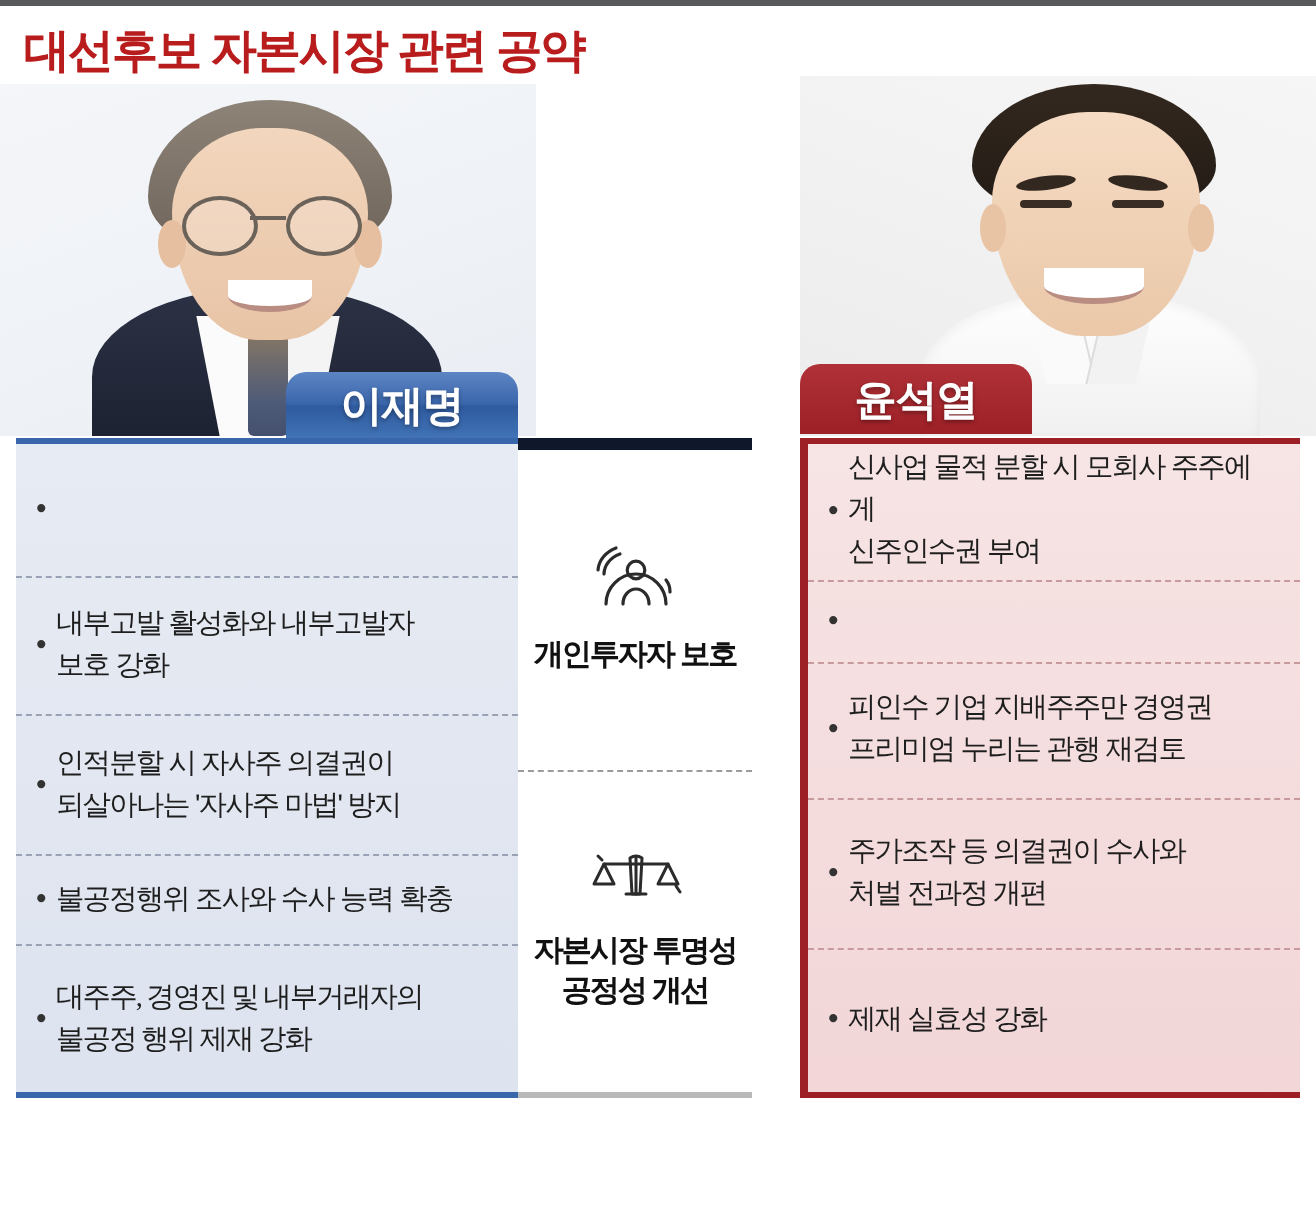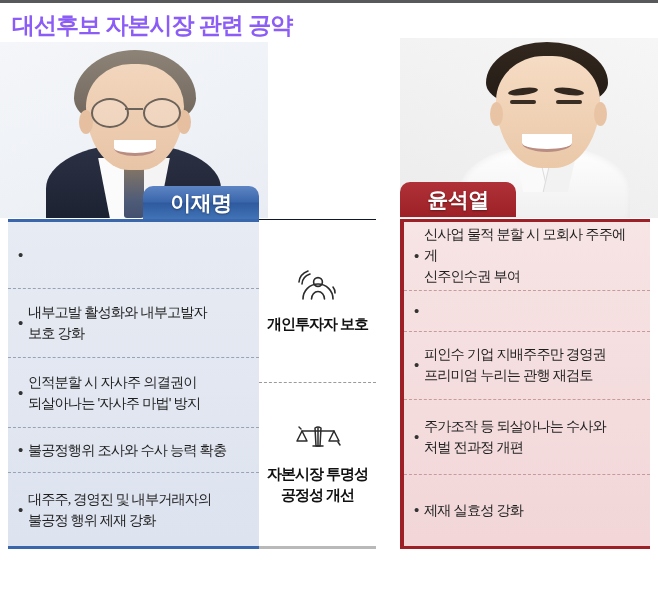--- a/index.html
+++ b/index.html
@@ -11,21 +11,21 @@
     -webkit-font-smoothing:antialiased;
   }
   #infographic{position:relative;width:658px;height:604px;background:#fff;}
 
   
   .top-rule{position:absolute;left:0;top:0;width:658px;height:3px;background:#58595b;}
 
   
   .title{
     position:absolute;left:12px;top:10px;
-    font-size:23px;font-weight:bold;letter-spacing:-1px;color:#8b5cf6;
+    font-size:23px;font-weight:bold;letter-spacing:-1px;color:#b91c1c;
     white-space:nowrap;
   }
 
   
   .photo{position:absolute;overflow:hidden;}
   .photo-left{left:0;top:42px;width:268px;height:176px;background:linear-gradient(160deg,#f4f6f9 0%,#eef1f6 60%,#e9edf3 100%);}
   .photo-right{left:400px;top:38px;width:258px;height:180px;background:linear-gradient(200deg,#f6f6f6 0%,#f0f0f0 60%,#ececec 100%);}
 
   
   .portrait{position:absolute;bottom:0;}
@@ -90,21 +90,21 @@
     border-radius:10px 10px 0 0;
   }
 
   
   .col{position:absolute;top:219px;height:330px;box-sizing:border-box;}
   .col-left{
     left:8px;width:251px;
     background:linear-gradient(180deg,#e7ebf3 0%,#dde3ef 100%);
     border-top:3px solid #3a66ab;border-bottom:3px solid #3a66ab;
   }
-  .col-center{left:259px;width:117px;background:#fff;border-top:1px solid #0f172a;border-bottom:3px solid #b9b9b9;}
+  .col-center{left:259px;width:117px;background:#fff;border-top:6px solid #0f172a;border-bottom:3px solid #b9b9b9;}
   .col-right{
     left:400px;width:250px;
     background:linear-gradient(180deg,#f7e4e4 0%,#f2d6d8 100%);
     border-top:3px solid #9c2026;border-bottom:3px solid #9c2026;
     border-left:4px solid #9c2026;
   }
 
   .pledge-list{list-style:none;margin:0;padding:0;height:100%;box-sizing:border-box;}
   .pledge{
     position:relative;box-sizing:border-box;
@@ -257,21 +257,21 @@
       <li class="pledge" style="height:12.7%">
         <span class="bullet">•</span>
       </li>
       <li class="pledge" style="height:20.9%">
         <span class="bullet">•</span>
         <span class="txt" style="white-space: pre-line;">피인수 기업 지배주주만 경영권
 프리미엄 누리는 관행 재검토</span>
       </li>
       <li class="pledge" style="height:23.2%">
         <span class="bullet">•</span>
-        <span class="txt" style="white-space: pre-line;">주가조작 등 되살아나는 수사와
+        <span class="txt" style="white-space: pre-line;">주가조작 등 의결권이 수사와
 처벌 전과정 개편</span>
       </li>
       <li class="pledge" style="height:22%">
         <span class="bullet">•</span>
         <span class="txt" style="white-space: pre-line;">제재 실효성 강화</span>
       </li>
     </ul>
   </div>
 
 

